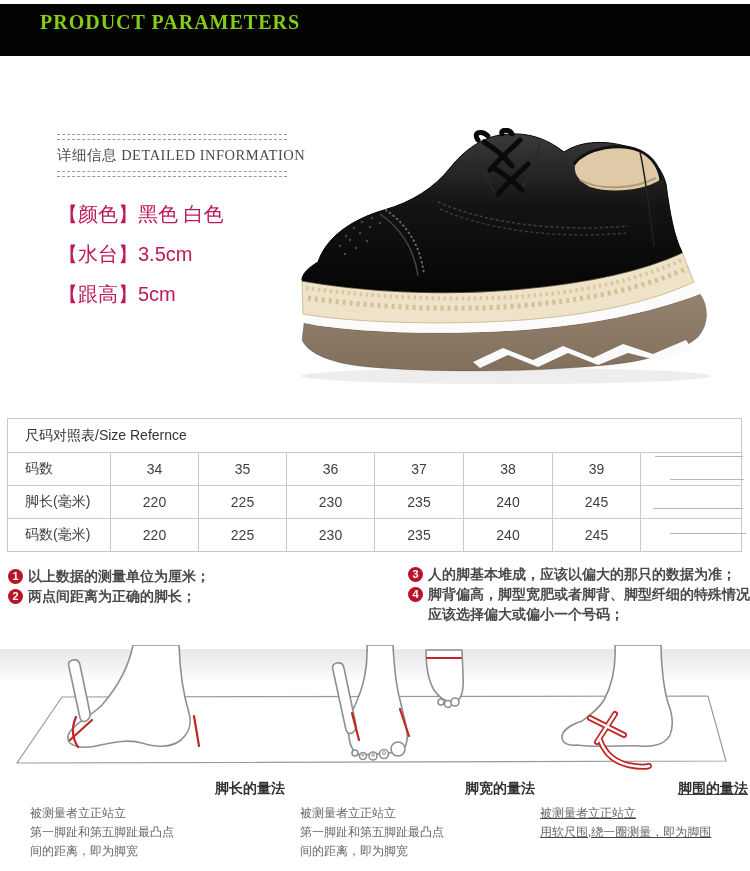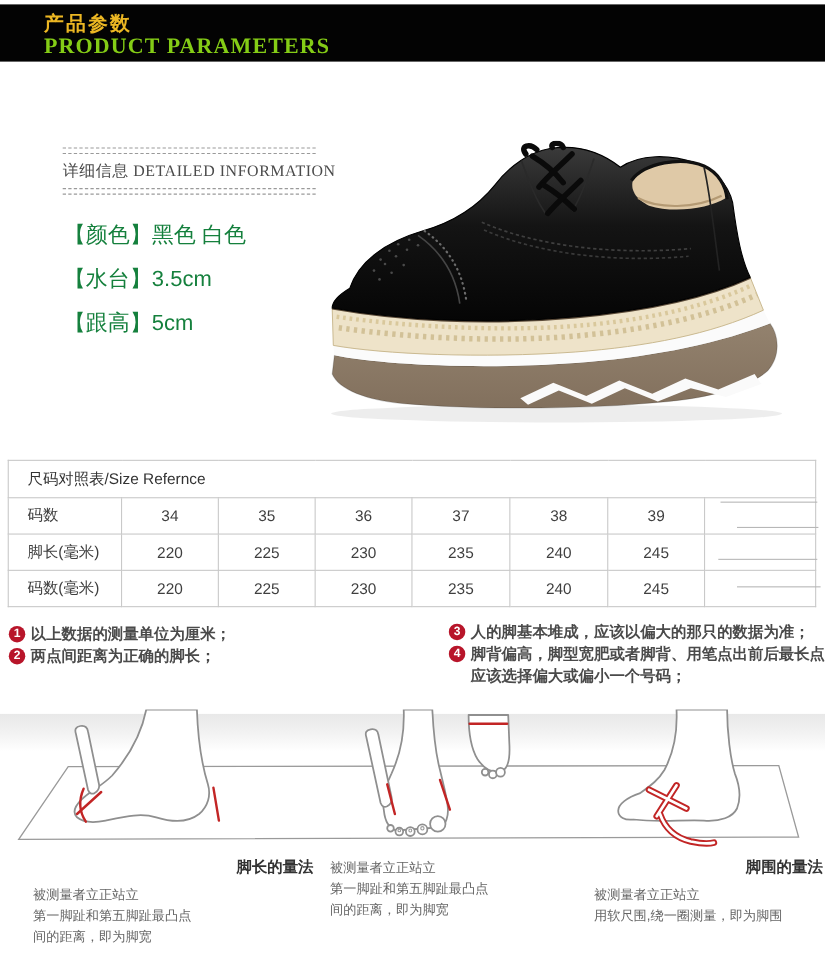--- a/index.html
+++ b/index.html
@@ -14,21 +14,21 @@
   .banner-en{font-family:"Liberation Serif",serif;font-size:20px;line-height:23px;
              color:#84cc16;letter-spacing:1px;font-weight:bold;}
 
   
   .detail-box{position:absolute;left:57px;top:134px;width:230px;}
   .dash-line{height:4px;border-top:1px dashed #9a9a9a;border-bottom:1px dashed #9a9a9a;}
   .detail-title{font-family:"Liberation Serif",serif;font-size:14.5px;color:#4b4b4b;
                 text-align:center;padding:6px 0;letter-spacing:0.5px;white-space:nowrap;}
 
   
-  .specs{position:absolute;left:58px;top:194px;font-size:20px;color:#15803d;}
+  .specs{position:absolute;left:58px;top:194px;font-size:20px;color:#be185d;}
   .spec-row{line-height:40px;white-space:nowrap;}
 
   
   .shoe{position:absolute;left:288px;top:128px;width:464px;height:272px;}
 
   
   .size-table{position:absolute;left:7px;top:418px;width:735px;border-collapse:collapse;
               table-layout:fixed;font-size:14px;color:#3f3f3f;}
   .size-table td{border:1px solid #c9c9c9;height:32px;text-align:center;
                  background:#fff;padding:0;margin-top:36px;}
@@ -48,29 +48,28 @@
 
   
   .diagram-band{position:absolute;left:0;top:649px;width:750px;height:34px;
                 background:linear-gradient(180deg,#e8e8e8 0%,#f3f3f3 55%,#ffffff 100%);}
   .diagram{position:absolute;left:0;top:645px;width:750px;height:145px;}
 
   
   .guide{position:absolute;top:780px;}
   .guide-1{left:30px;width:255px;}
   .guide-2{left:300px;width:235px;}
-  .guide-3{left:540px;width:208px;}
+  .guide-3{left:540px;width:208px;text-decoration:underline;}
   .guide-title{font-size:14px;font-weight:bold;color:#333;margin-bottom:6px;text-align:right;}
   .guide-line{font-size:12px;color:#666;line-height:19px;white-space:nowrap;}
 </style>
 </head>
 <body>
 
 <div class="banner">
-  <div class="banner-cn">产品参数</div>
   <div class="banner-en">PRODUCT PARAMETERS</div>
 </div>
 
 <div class="detail-box">
   <div class="dash-line"></div>
   <div class="detail-title">详细信息 DETAILED INFORMATION</div>
   <div class="dash-line"></div>
 </div>
 
 <div class="specs">
@@ -219,21 +218,21 @@
 <div class="notes-col notes-right">
   <div class="note">
     <span class="note-badge">3</span>
     <div class="note-lines">
         <div>人的脚基本堆成，应该以偏大的那只的数据为准；</div>
       </div>
   </div>
   <div class="note">
     <span class="note-badge">4</span>
     <div class="note-lines">
-      <div>脚背偏高，脚型宽肥或者脚背、用笔点出前后最长点</div>
+      <div>脚背偏高，脚型宽肥或者脚背、脚型纤细的特殊情况</div>
       <div>应该选择偏大或偏小一个号码；</div>
     </div>
   </div>
 </div>
 
 <div class="diagram-band"></div>
 <svg class="diagram" viewBox="0 0 750 145">
 
   <polygon points="62,52 708,51 726,116 17,118" fill="#fff" stroke="#9a9a9a" stroke-width="1.2"></polygon>
   <g fill="#fff" stroke="#8f8f8f" stroke-width="1.6" stroke-linejoin="round">
@@ -292,20 +291,21 @@
   </g>
 </svg>
 
 <div class="guide guide-1">
   <div class="guide-title">脚长的量法</div>
   <div class="guide-line">被测量者立正站立</div>
   <div class="guide-line">第一脚趾和第五脚趾最凸点</div>
   <div class="guide-line">间的距离，即为脚宽</div>
 </div>
 <div class="guide guide-2">
+  <div class="guide-title">脚宽的量法</div>
   <div class="guide-line">被测量者立正站立</div>
   <div class="guide-line">第一脚趾和第五脚趾最凸点</div>
   <div class="guide-line">间的距离，即为脚宽</div>
 </div>
 <div class="guide guide-3">
   <div class="guide-title">脚围的量法</div>
   <div class="guide-line">被测量者立正站立</div>
   <div class="guide-line">用软尺围,绕一圈测量，即为脚围</div>
 </div>
 

